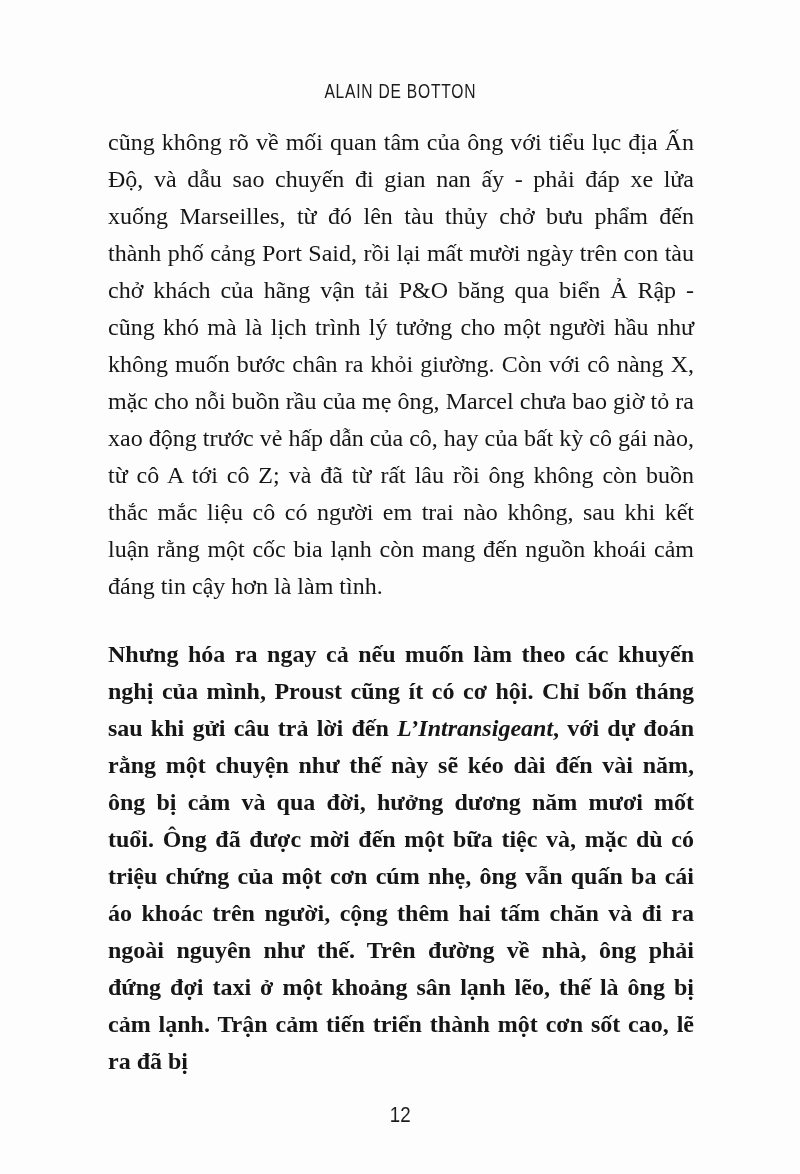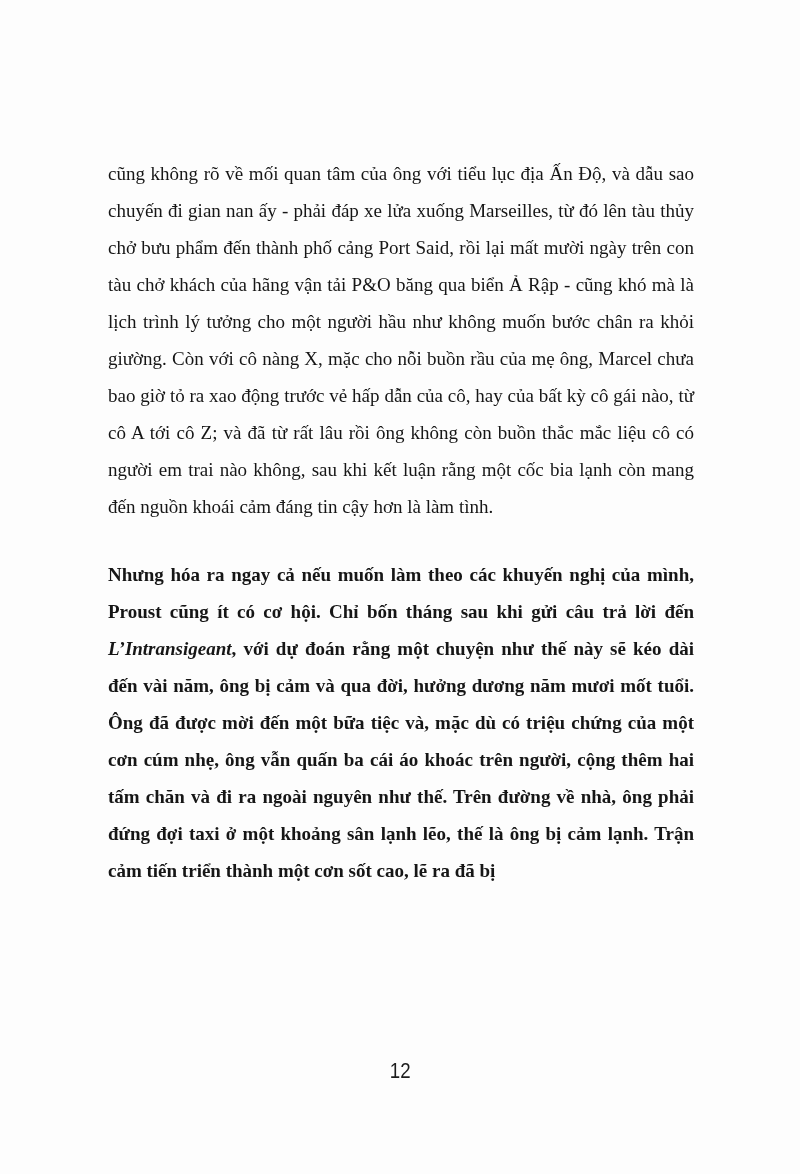--- a/index.html
+++ b/index.html
@@ -32,58 +32,60 @@
     color: #1c1c1c;
     transform: scaleX(0.78);
     transform-origin: center;
     white-space: nowrap;
   }
   .text-block {
     position: absolute;
     left: 108px;
     top: 124px;
     width: 586px;
-    font-size: 19px;
+    font-size: 24px;
     line-height: 37px;
     text-align: justify;
     color: #161616;
-    margin-top: 31px;
   }
   .text-block p {
     margin: 0 0 31px 0;
     padding: 0;
   }
   .text-block p:last-child {
     margin-bottom: 0;
     font-weight: bold;
   }
   .ital {
     font-style: italic;
   }
   .page-footer {
     position: absolute;
-    top: 1058px;
+    top: 1102px;
     left: 0;
     width: 100%;
     text-align: center;
   }
   .page-footer span {
     display: inline-block;
     font-family: "Liberation Sans", sans-serif;
     font-size: 22px;
     color: #1c1c1c;
     transform: scaleX(0.85);
     transform-origin: center;
   }
 </style>
 </head>
 <body>
 
 <div class="page">
 
+  <div class="running-head">
+    <span>ALAIN DE BOTTON</span>
+  </div>
 
   <div class="text-block">
     <p><span>cũng không rõ về mối quan tâm của ông với tiểu lục địa Ấn Độ, và dẫu sao chuyến đi gian nan ấy - phải đáp xe lửa xuống Marseilles, từ đó lên tàu thủy chở bưu phẩm đến thành phố cảng Port Said, rồi lại mất mười ngày trên con tàu chở khách của hãng vận tải P&amp;O băng qua biển Ả Rập - cũng khó mà là lịch trình lý tưởng cho một người hầu như không muốn bước chân ra khỏi giường. Còn với cô nàng X, mặc cho nỗi buồn rầu của mẹ ông, Marcel chưa bao giờ tỏ ra xao động trước vẻ hấp dẫn của cô, hay của bất kỳ cô gái nào, từ cô A tới cô Z; và đã từ rất lâu rồi ông không còn buồn thắc mắc liệu cô có người em trai nào không, sau khi kết luận rằng một cốc bia lạnh còn mang đến nguồn khoái cảm đáng tin cậy hơn là làm tình.</span></p>
 
     <p><span>Nhưng hóa ra ngay cả nếu muốn làm theo các khuyến nghị của mình, Proust cũng ít có cơ hội. Chỉ bốn tháng sau khi gửi câu trả lời đến </span><em class="ital">L’Intransigeant</em><span>, với dự đoán rằng một chuyện như thế này sẽ kéo dài đến vài năm, ông bị cảm và qua đời, hưởng dương năm mươi mốt tuổi. Ông đã được mời đến một bữa tiệc và, mặc dù có triệu chứng của một cơn cúm nhẹ, ông vẫn quấn ba cái áo khoác trên người, cộng thêm hai tấm chăn và đi ra ngoài nguyên như thế. Trên đường về nhà, ông phải đứng đợi taxi ở một khoảng sân lạnh lẽo, thế là ông bị cảm lạnh. Trận cảm tiến triển thành một cơn sốt cao, lẽ ra đã bị</span></p>
   </div>
 
   <div class="page-footer">
     <span>12</span>
   </div>

